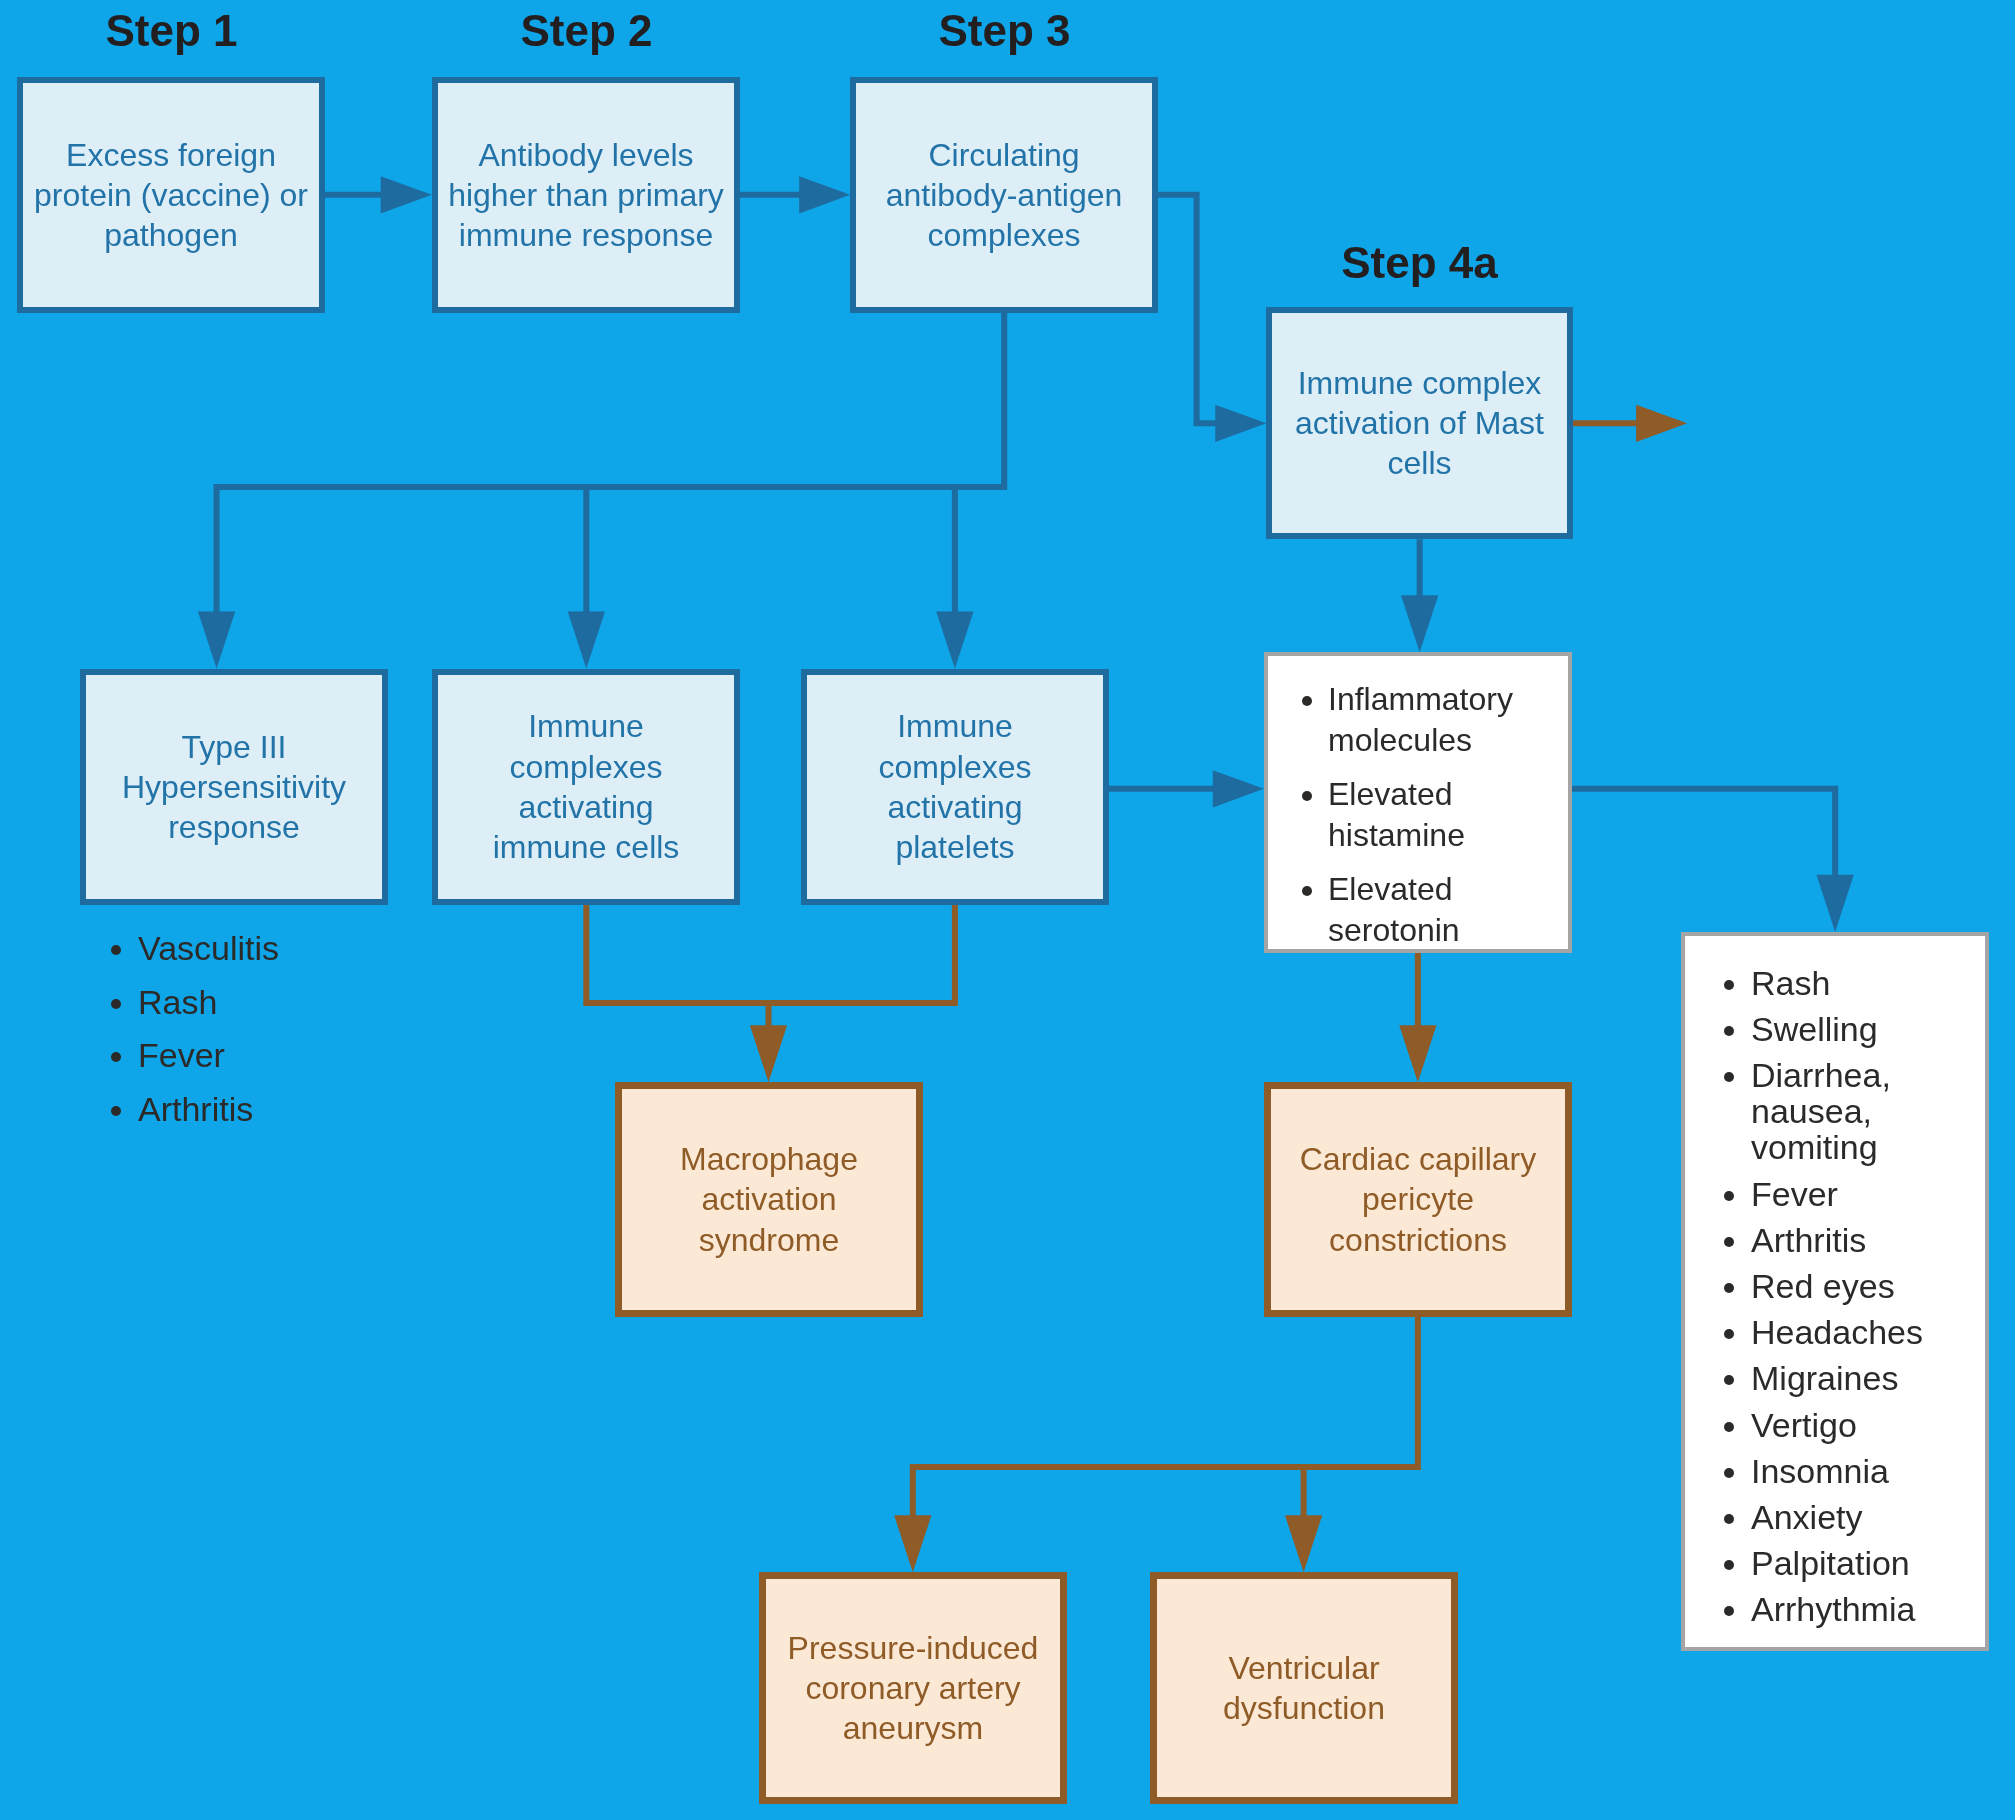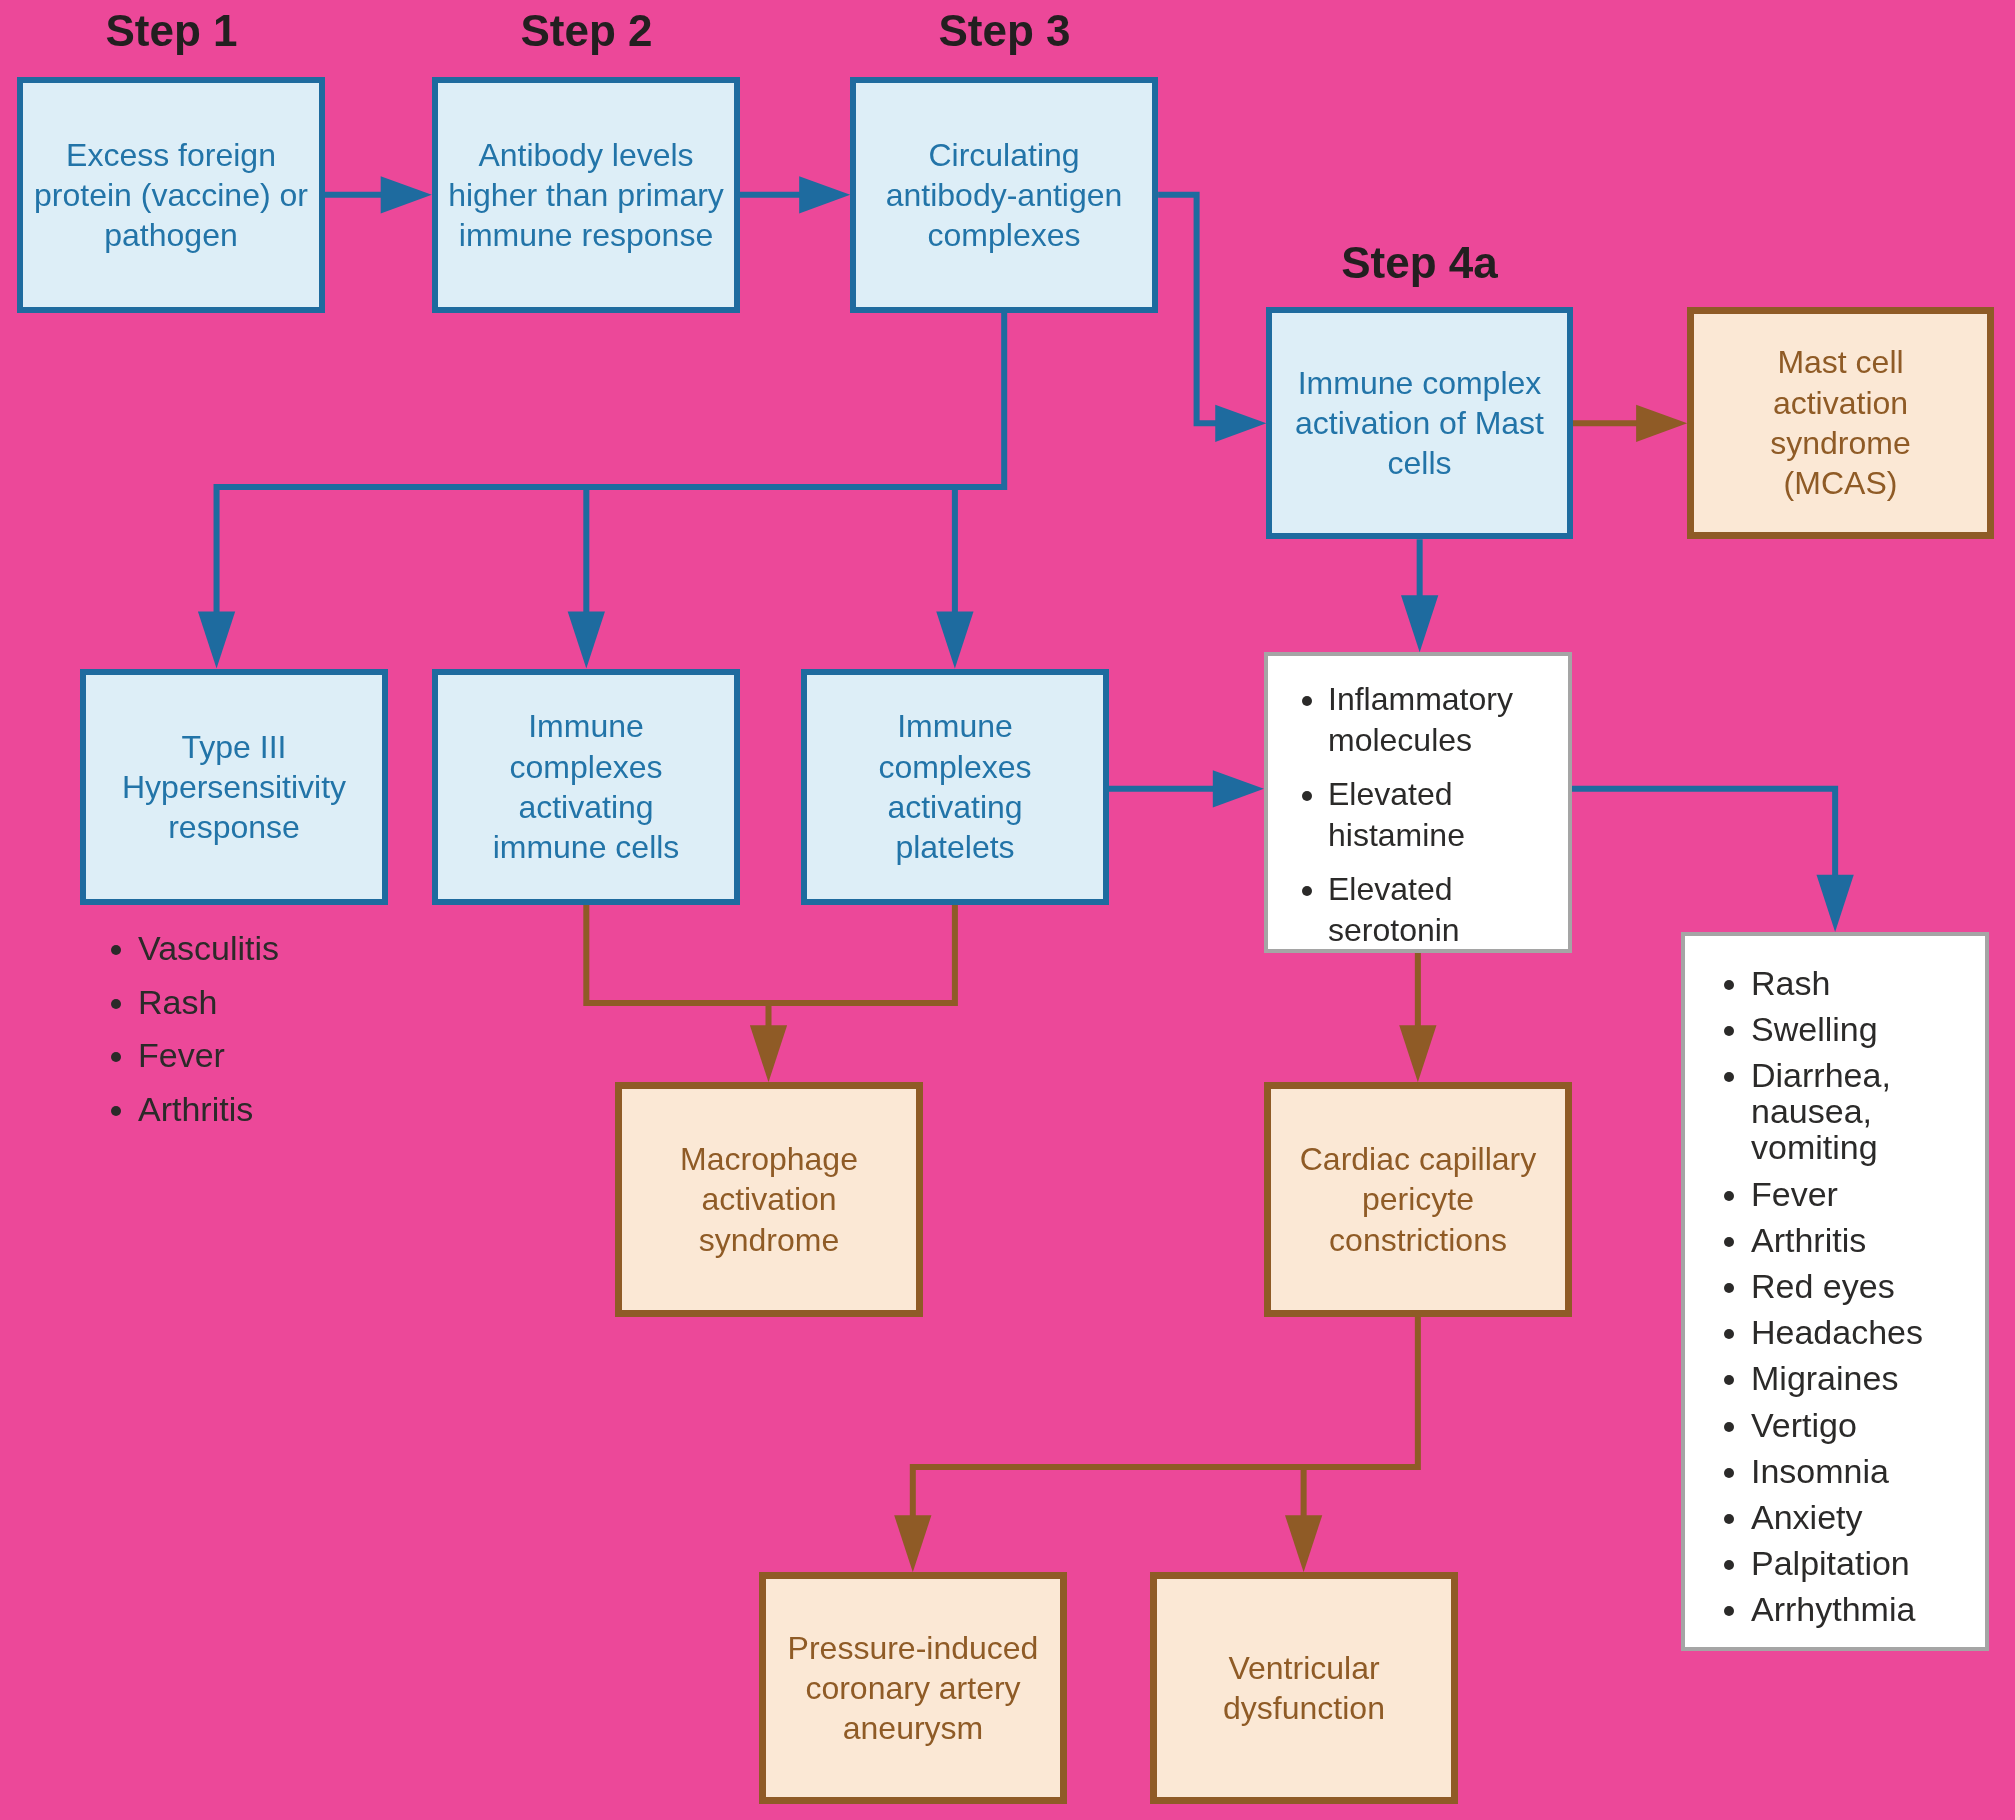--- a/index.html
+++ b/index.html
@@ -1,19 +1,19 @@
 <!DOCTYPE html>
 <html style="font-size:9.6px"><head>
 <meta charset="utf-8">
 <style>
   html,body{margin:0;padding:0;background:#ffffff;}
   .canvas{
     position:relative;
     width:2015px;height:1820px;
-    background:#ec4899;
+    background:#0ea5e9;
     font-family:"Liberation Sans", sans-serif;
     overflow:hidden;
   }
   svg.wires{position:absolute;left:0;top:0;width:2015px;height:1820px;}
   .wire{fill:none;stroke-width:10px;}
   .wire.blue{stroke:#1e6b9f;}
   .wire.brown{stroke:#8f5b26;}
   .head.blue{fill:#1e6b9f;stroke:none;}
   .head.brown{fill:#8f5b26;stroke:none;}
 
@@ -103,23 +103,20 @@
   <div class="box blue pad12" style="left:432px;top:77px;width:308px;height:236px;">
     <span>Antibody levels higher than primary immune response</span>
   </div>
   <div class="box blue pad12" style="left:850px;top:77px;width:308px;height:236px;">
     <span>Circulating antibody-antigen complexes</span>
   </div>
 
   <div class="box blue pad12" style="left:1266px;top:307px;width:307px;height:232px;">
     <span>Immune complex activation of Mast cells</span>
   </div>
-  <div class="box orange pad70" style="left:1687px;top:307px;width:307px;height:232px;">
-    <span>Mast cell activation syndrome (MCAS)</span>
-  </div>
 
   <div class="box blue pad12" style="left:80px;top:669px;width:308px;height:236px;">
     <span>Type III Hypersensitivity response</span>
   </div>
   <div class="box blue pad66" style="left:432px;top:669px;width:308px;height:236px;">
     <span>Immune complexes activating immune cells</span>
   </div>
   <div class="box blue pad66" style="left:801px;top:669px;width:308px;height:236px;">
     <span>Immune complexes activating platelets</span>
   </div>

